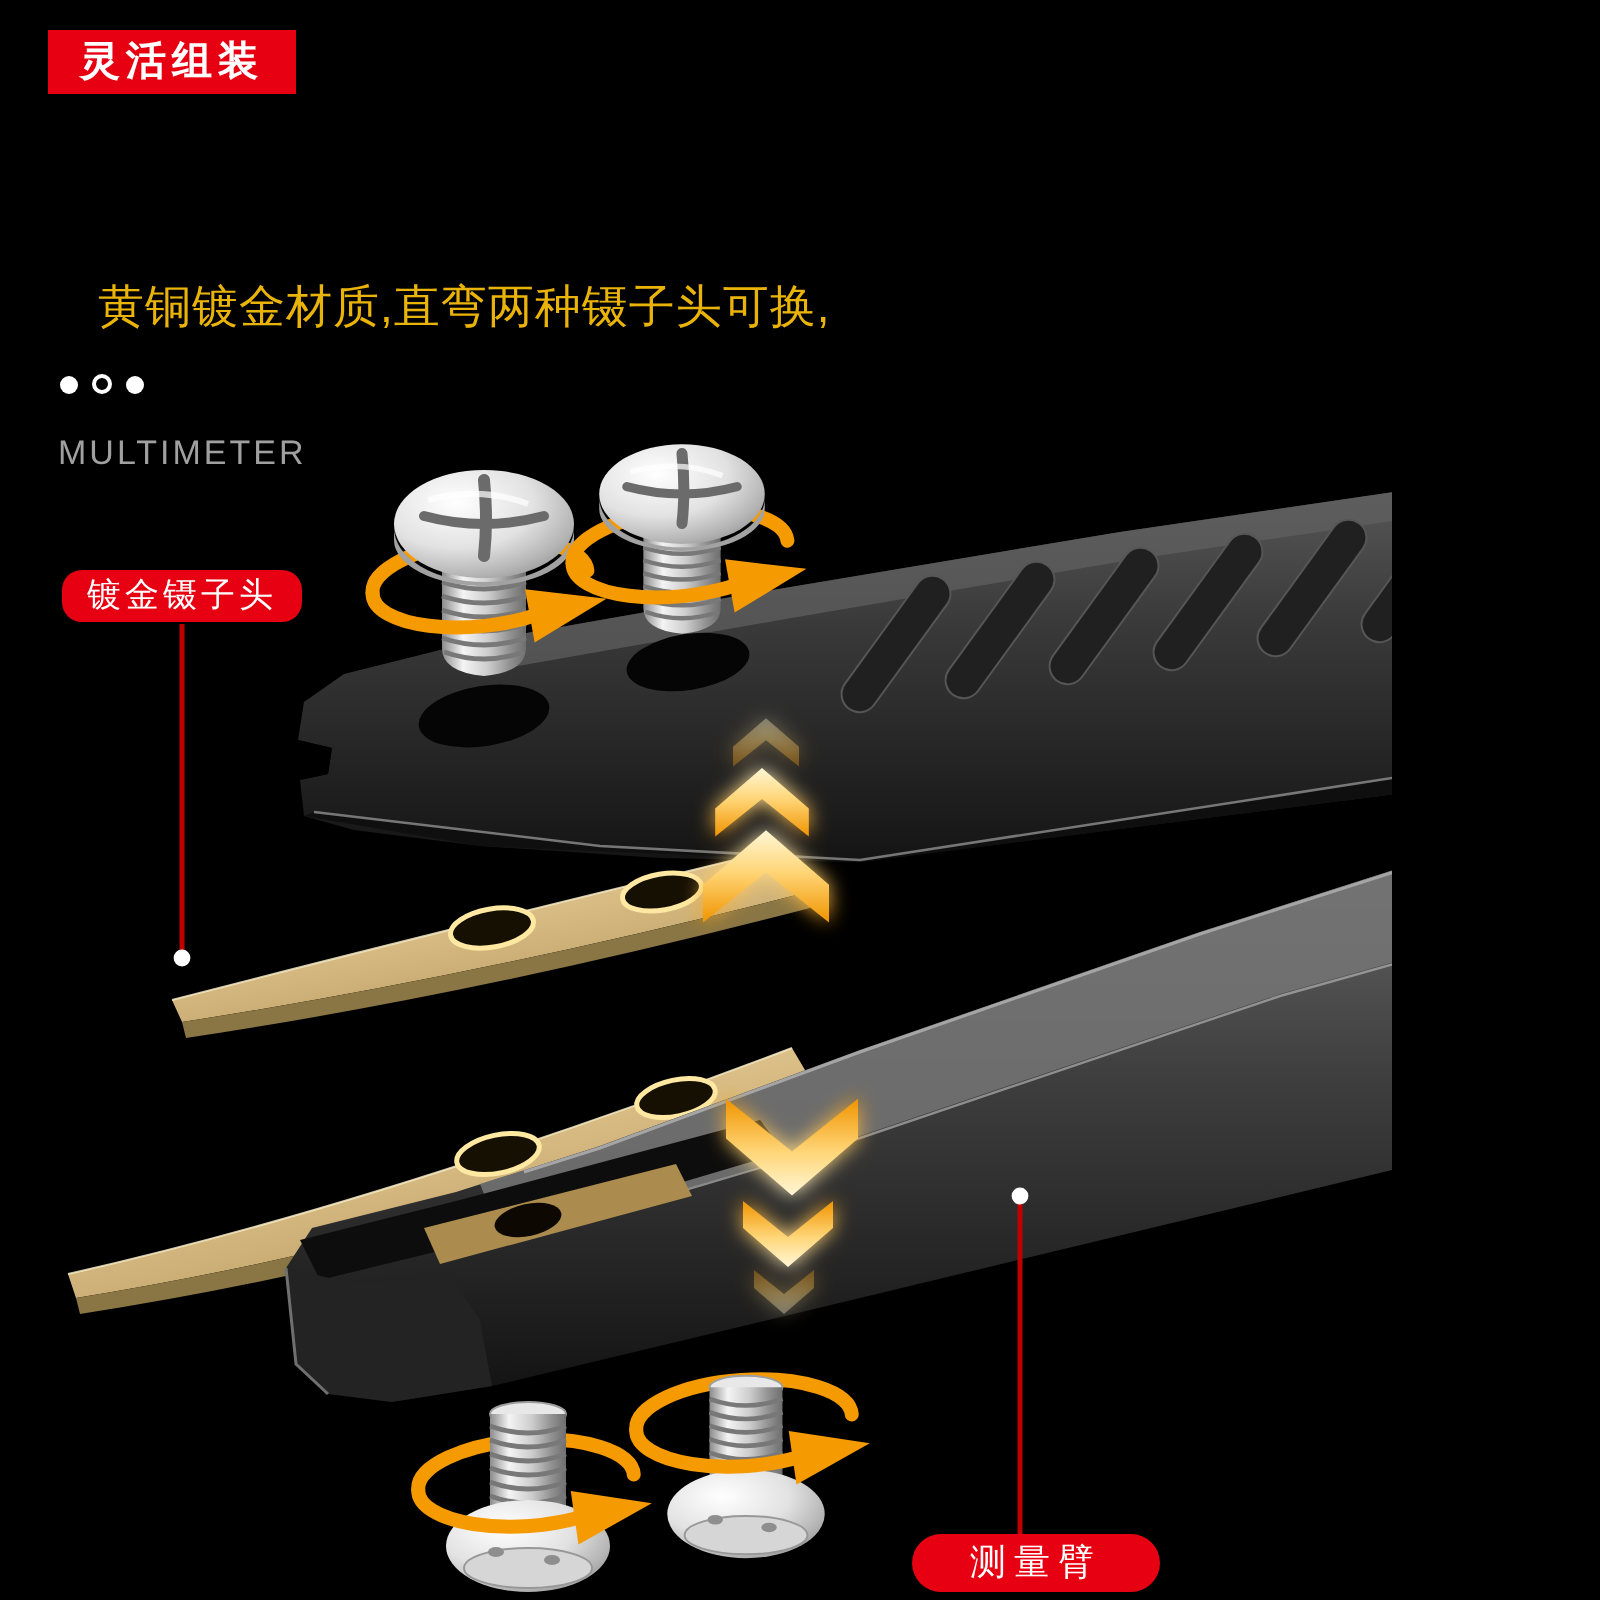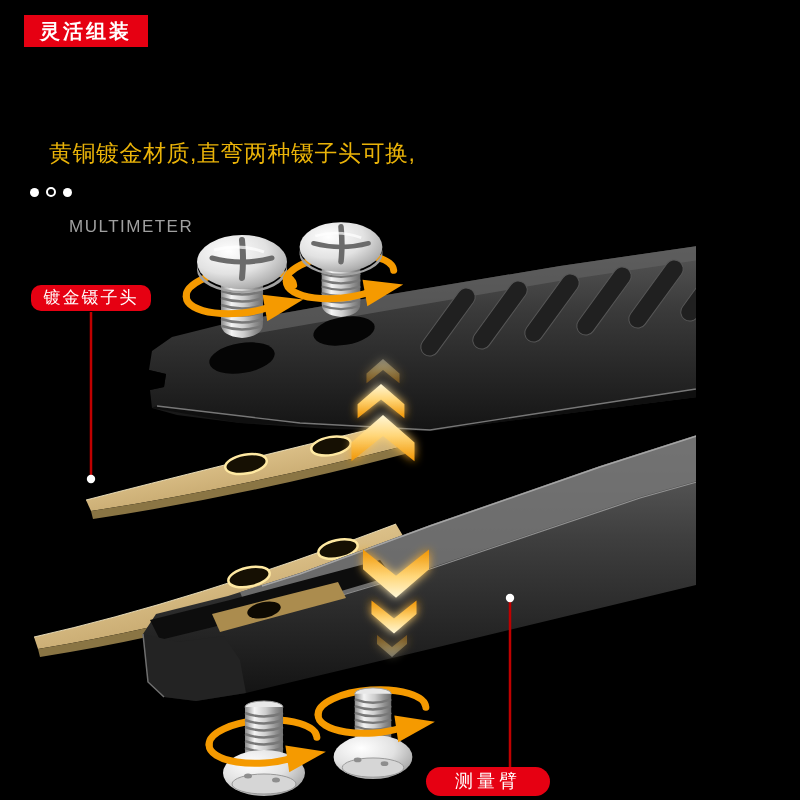--- a/index.html
+++ b/index.html
@@ -19,32 +19,32 @@
   }
   .hdr-sub{
     position:absolute;left:29px;top:138px;color:#eab308;font-size:23px;
     font-weight:500;letter-spacing:.5px;white-space:nowrap;margin-left:20px;
   }
   .dots{position:absolute;left:30px;top:187px;display:flex;align-items:center;gap:7px;}
   .dot{width:9px;height:9px;border-radius:50%;background:#fff;display:inline-block;}
   .dot.hollow{background:transparent;border:2px solid #fff;width:6px;height:6px;}
   .brand-word{
     position:absolute;left:29px;top:217px;color:#a0a0a0;font-size:17px;
-    letter-spacing:1.5px;font-weight:400;white-space:nowrap;margin-left:40px;
+    letter-spacing:1.5px;font-weight:400;white-space:nowrap;
   }
   .pill{
     position:absolute;background:#e60012;color:#fff;font-weight:400;
     text-align:center;white-space:nowrap;
   }
   .pill.tip-label{
     left:31px;top:285px;width:120px;height:26px;line-height:26px;
     font-size:17px;letter-spacing:2px;border-radius:10px;
   }
   .pill.arm-label{
-    left:426px;top:767px;width:124px;height:29px;line-height:29px;
+    left:456px;top:767px;width:124px;height:29px;line-height:29px;
     font-size:18px;letter-spacing:4px;border-radius:15px;
   }
 </style>
 </head>
 <body>
 
 <div class="stage">
 
   <svg class="scene-svg" viewBox="0 0 800 800">
     <defs>

